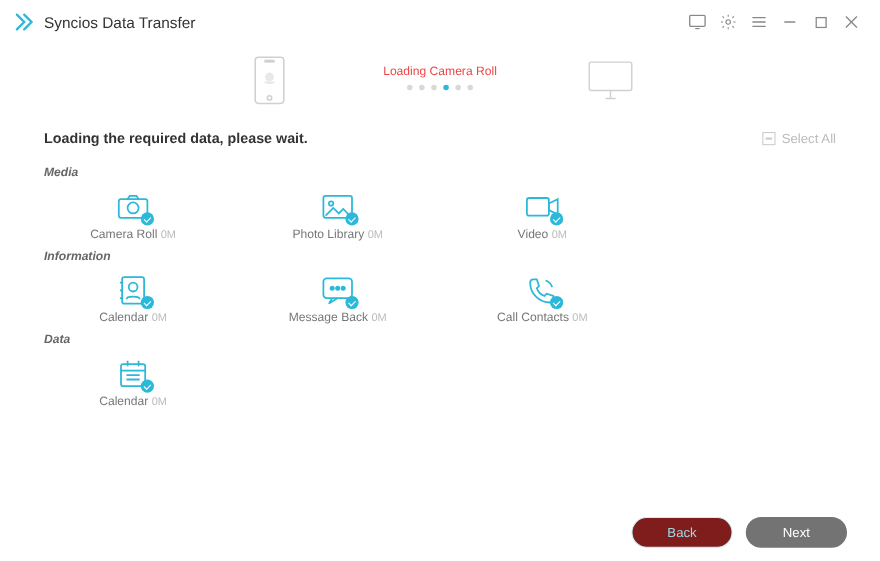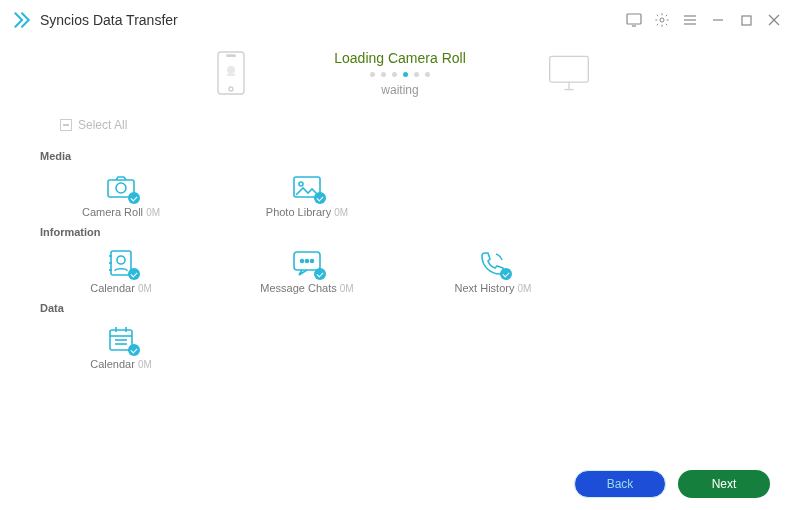--- a/index.html
+++ b/index.html
@@ -6,44 +6,44 @@
   body { width: 800px; height: 510px; background: #fff; overflow: hidden; color: #555; }
   .titlebar { height: 40px; display: flex; align-items: center; padding: 0 12px; }
   .logo { width: 20px; height: 20px; margin-right: 8px; }
   .title { font-size: 14px; color: #333; font-weight: 500; flex: 0 0 auto; }
   .titlebar-spacer { flex: 1; }
   .titlebar-btn { width: 28px; height: 28px; display: flex; align-items: center; justify-content: center; cursor: pointer; color: #888; }
   .titlebar-btn svg { stroke: #888; }
   .header { display: flex; align-items: center; justify-content: center; gap: 80px; padding: 8px 0 14px; }
   .device { width: 46px; height: 50px; display:flex; align-items:center; justify-content:center; color:#ccc; }
   .center { text-align: center; }
-  .center .load { color: #4d7c0f; font-size: 14px; margin-bottom: 6px; }
+  .center .load { color: #ef4444; font-size: 11px; margin-bottom: 6px; }
   .dots { display: flex; gap: 6px; justify-content: center; margin-bottom: 6px; }
   .dot { width: 5px; height: 5px; border-radius: 50%; background: #d8d8d8; }
   .dot.active { background: #2bb8d9; }
   .wait { font-size: 12px; color: #999; }
   .content { padding: 0 40px; }
   .status-row { display:flex; align-items:center; padding: 6px 0 12px; }
   .status { font-size: 13px; color: #333; font-weight: 600; flex:1; }
   .selectall { display: flex; align-items: center; gap: 6px; color: #bbb; font-size: 12px; cursor: pointer; padding-left: 20px; }
   .selectall .box { width:12px; height:12px; border:1px solid #ccc; position:relative;}
   .selectall .box::after{content:"";position:absolute;left:2px;top:4px;width:6px;height:2px;background:#ccc;}
-  .section-label { font-size: 11px; color: #666; font-weight: 600; margin: 6px 0 8px; }
+  .section-label { font-size: 11px; color: #666; font-weight: 600; margin: 6px 0 8px; font-style: italic; }
   .grid { display: grid; grid-template-columns: repeat(4, 1fr); gap: 10px 24px; margin-bottom: 6px; }
   .item { display: flex; flex-direction: column; align-items: center; gap: 4px; cursor: pointer; padding: 2px 0; }
   .item .icn { width: 34px; height: 30px; display:flex; align-items:center; justify-content:center; color:#2bb8d9; position:relative;}
   .item .icn svg { stroke: #2bb8d9; fill: none; stroke-width:1.6; }
   .check { position:absolute; right:-2px; bottom:-2px; width:12px; height:12px; border-radius:50%; background:#2bb8d9; display:flex; align-items:center; justify-content:center;}
   .check::after{content:"";width:5px;height:3px;border:1.5px solid #fff;border-top:none;border-right:none;transform:rotate(-45deg);margin-top:-1px;}
   .item-label { font-size: 11px; color: #777; }
   .item-label .sz { color: #bbb; font-size: 10px; }
   .footer { position:absolute; bottom:12px; right:30px; display:flex; gap:12px;}
   .btn { width:92px; height:28px; border-radius:14px; font-size:12px; display:flex; align-items:center; justify-content:center; cursor:pointer; border:none;}
-  .btn-back { background:#1d4ed8; border:1px solid #cfeff6; color:#9fd8e4;}
-  .btn-next { background:#15803d; color:#fff;}
+  .btn-back { background:#7f1d1d; border:1px solid #cfeff6; color:#9fd8e4;}
+  .btn-next { background:#737373; color:#fff;}
 </style>
 </head>
 <body>
 
 <div class="titlebar">
   <span class="logo">
     <svg viewBox="0 0 24 24">
         <path d="M4 4 L12 12 L4 20 M12 4 L20 12 L12 20" stroke="#2bb8d9" stroke-width="2.5" fill="none" stroke-linecap="round"></path>
       </svg>
   </span>
@@ -99,33 +99,33 @@
   <div class="center">
     <div class="load">Loading Camera Roll</div>
     <div class="dots">
       <span class="dot"></span>
         <span class="dot"></span>
         <span class="dot"></span>
         <span class="dot active"></span>
         <span class="dot"></span>
         <span class="dot"></span>
     </div>
-    <div class="wait">waiting</div>
   </div>
   <div class="device">
     <svg width="50" height="44" viewBox="0 0 50 44" fill="none" stroke="#d0d0d0" stroke-width="1.4">
         <rect x="4" y="4" width="42" height="28" rx="2"></rect>
         <line x1="20" y1="40" x2="30" y2="40"></line>
         <line x1="25" y1="32" x2="25" y2="40"></line>
       </svg>
   </div>
 </div>
 
 <div class="content">
   <div class="status-row">
+    <div class="status">Loading the required data, please wait.</div>
     <div class="selectall">
       <span class="box"></span>
       <span>Select All</span>
     </div>
   </div>
 
   <div class="section-label">Media</div>
   <div class="grid">
     <div class="item">
       <div class="icn">
@@ -141,20 +141,30 @@
     <div class="item">
       <div class="icn">
           <svg width="30" height="24" viewBox="0 0 30 24">
             <rect x="2" y="2" width="26" height="20" rx="2"></rect>
             <circle cx="9" cy="9" r="2"></circle>
             <path d="M4 20l7-7 5 5 4-4 6 6"></path>
           </svg>
           <span class="check"></span>
         </div>
       <div class="item-label"><span>Photo Library</span> <span class="sz">0M</span></div>
+    </div>
+    <div class="item">
+      <div class="icn">
+          <svg width="32" height="22" viewBox="0 0 32 22">
+            <rect x="2" y="3" width="20" height="16" rx="2"></rect>
+            <path d="M22 8l8-4v14l-8-4z"></path>
+          </svg>
+          <span class="check"></span>
+        </div>
+      <div class="item-label"><span>Video</span> <span class="sz">0M</span></div>
     </div>
   </div>
 
   <div class="section-label">Information</div>
   <div class="grid">
     <div class="item">
       <div class="icn">
           <svg width="26" height="28" viewBox="0 0 26 28">
             <rect x="3" y="2" width="20" height="24" rx="2"></rect>
             <circle cx="13" cy="11" r="4"></circle>
@@ -171,31 +181,31 @@
       <div class="icn">
           <svg width="30" height="26" viewBox="0 0 30 26">
             <rect x="2" y="2" width="26" height="18" rx="3"></rect>
             <path d="M10 20l-3 5 8-5"></path>
             <circle cx="10" cy="11" r="1.5" fill="#2bb8d9"></circle>
             <circle cx="15" cy="11" r="1.5" fill="#2bb8d9"></circle>
             <circle cx="20" cy="11" r="1.5" fill="#2bb8d9"></circle>
           </svg>
           <span class="check"></span>
         </div>
-      <div class="item-label"><span>Message Chats</span> <span class="sz">0M</span></div>
+      <div class="item-label"><span>Message Back</span> <span class="sz">0M</span></div>
     </div>
     <div class="item">
       <div class="icn">
           <svg width="26" height="26" viewBox="0 0 26 26">
             <path d="M5 3c-2 0-3 1-3 3 0 10 8 18 18 18 2 0 3-1 3-3v-3l-6-2-2 2c-3-1-6-4-7-7l2-2-2-6H5z"></path>
             <path d="M16 4c3 1 5 3 6 6"></path>
           </svg>
           <span class="check"></span>
         </div>
-      <div class="item-label"><span>Next History</span> <span class="sz">0M</span></div>
+      <div class="item-label"><span>Call Contacts</span> <span class="sz">0M</span></div>
     </div>
   </div>
 
   <div class="section-label">Data</div>
   <div class="grid">
     <div class="item">
       <div class="icn">
           <svg width="28" height="28" viewBox="0 0 28 28">
             <rect x="3" y="5" width="22" height="20" rx="2"></rect>
             <line x1="3" y1="11" x2="25" y2="11"></line>

